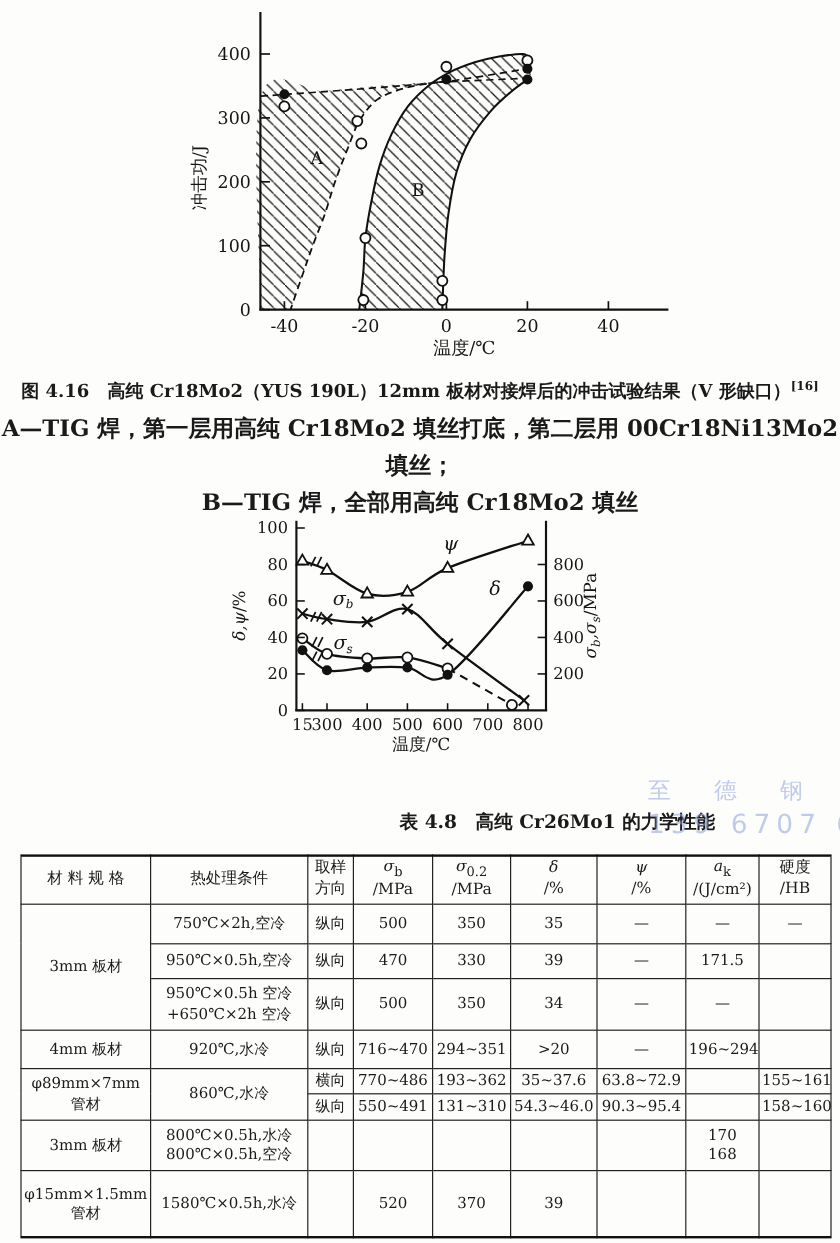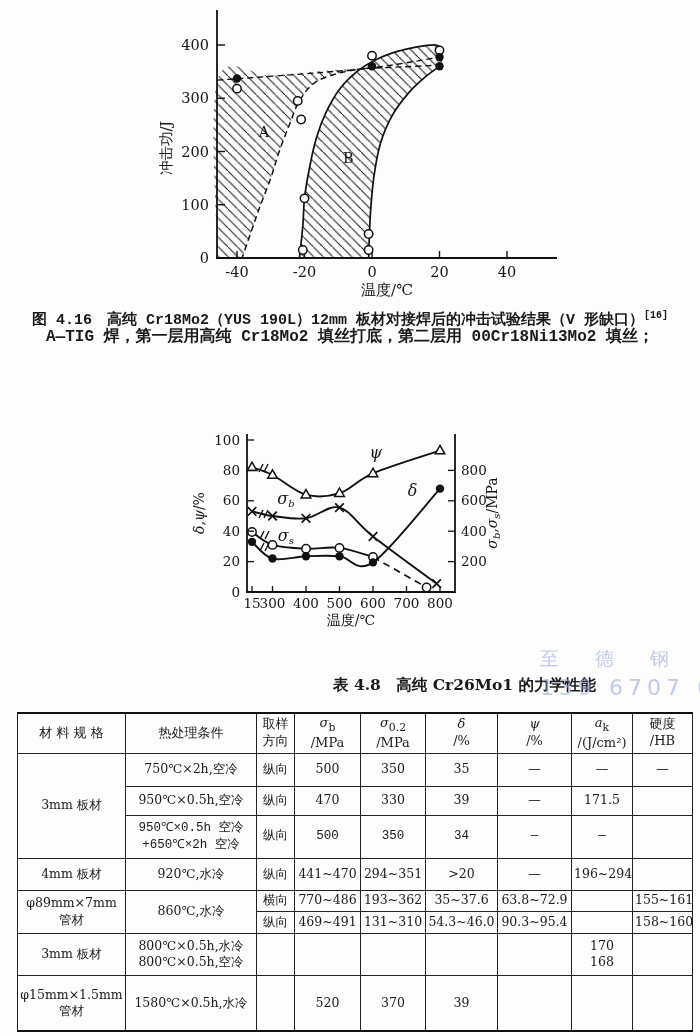--- a/index.html
+++ b/index.html
@@ -2,38 +2,38 @@
 <html><head>
 <meta charset="utf-8">
 <style>
   html,body{margin:0;padding:0;background:#e8e8e8;}
   .page{position:relative;width:700px;height:1036px;background:#fdfdfc;overflow:hidden;
         font-family:"DejaVu Serif","Liberation Serif",serif;color:#1a1a1a;}
   svg{position:absolute;overflow:visible;}
   svg text{font-family:"DejaVu Serif","Liberation Serif",serif;fill:#151515;}
   .cap{position:absolute;left:0;width:700px;text-align:center;font-weight:bold;}
   #cap16{top:307px;}
-  #cap16 .cap-line{line-height:17px;font-size:15px;font-family:Liberation Mono, monospace;}
-  #cap16 .cap-note{font-size:16px;}
+  #cap16 .cap-line{line-height:31px;font-size:15px;}
+  #cap16 .cap-note{font-size:19px;}
   sup.ref{font-size:10px;}
   #cap17{top:641px;font-size:15px;line-height:24px;}
   .tbl-title{position:absolute;top:672px;left:0;width:596px;text-align:right;
              font-weight:bold;font-size:15.5px;line-height:26px;}
   .watermark{position:absolute;left:540px;top:646px;color:#8fa3dc;opacity:.55;z-index:5;
              font-family:"DejaVu Sans","Liberation Sans",sans-serif;white-space:nowrap;}
   .wm1{font-size:19px;letter-spacing:15px;}
   .wm2{font-size:22px;letter-spacing:5px;margin-top:3px;}
   table.data{position:absolute;left:17px;top:712px;width:675px;border-collapse:collapse;
              table-layout:fixed;font-size:12.5px;
              border-top:2.5px solid #111;border-bottom:2.5px solid #111;}
   table.data th,table.data td{border:1px solid #222;text-align:center;vertical-align:middle;
              padding:0 2px;line-height:1.3;white-space:pre-line;font-weight:normal;}
   table.data th{font-size:13px;}
   .it{font-style:italic;}
-  tr.h-hdr{height:40px;} tr.h-r1{height:33px;} tr.h-r2{height:29px;} tr.h-r3{height:43px;font-family:Liberation Mono, monospace;}
+  tr.h-hdr{height:40px;} tr.h-r1{height:33px;} tr.h-r2{height:29px;} tr.h-r3{height:43px;}
   tr.h-r4{height:32px;} tr.h-r5{height:21px;} tr.h-r6{height:22px;} tr.h-r7{height:42px;}
   tr.h-r9{height:56px;}
   td.nb{border-bottom:0;} td.nt{border-top:0;}
 </style>
 </head>
 <body>
 
 <div class="page">
 
   <svg id="chart1" viewBox="150 0 425 300" style="left:150px;top:0;width:425px;height:300px">
@@ -86,20 +86,21 @@
       <circle cx="368.625" cy="250.0125" r="4.2" fill="#fff" stroke="#111" stroke-width="1.5"></circle>
       <circle cx="237" cy="78.54750000000001" r="4.2" fill="#111"></circle>
       <circle cx="372" cy="66.30000000000001" r="4.2" fill="#111"></circle>
       <circle cx="439.5" cy="57.2475" r="4.2" fill="#111"></circle>
       <circle cx="439.5" cy="66.30000000000001" r="4.2" fill="#111"></circle>
     </svg>
 
   <div class="cap" id="cap16">
     <div class="cap-line"><span>图 4.16　高纯 Cr18Mo2（YUS 190L）12mm 板材对接焊后的冲击试验结果（V 形缺口）</span><sup class="ref">[16]</sup></div>
     <div class="cap-line cap-note">A—TIG 焊，第一层用高纯 Cr18Mo2 填丝打底，第二层用 00Cr18Ni13Mo2 填丝；</div>
+    <div class="cap-line cap-note">B—TIG 焊，全部用高纯 Cr18Mo2 填丝</div>
   </div>
 
   <svg id="chart2" viewBox="185 425 330 215" style="left:185px;top:425px;width:330px;height:215px">
       <path d="M252.0,467.4C255.4,468.6 263.5,470.4 272.5,475.0C281.5,479.5 294.8,491.7 306.0,494.7C317.2,497.8 328.3,496.7 339.5,493.2C350.7,489.7 356.3,480.5 373.0,473.4C389.8,466.3 428.8,454.4 440.0,450.6" fill="none" stroke="#111" stroke-width="1.9"></path>
       <path d="M252,462.16 L256.8,470.56 L247.2,470.56 Z" fill="#fff" stroke="#111" stroke-width="1.5"></path>
       <path d="M272.5,469.76 L277.3,478.15999999999997 L267.7,478.15999999999997 Z" fill="#fff" stroke="#111" stroke-width="1.5"></path>
       <path d="M306,489.52000000000004 L310.8,497.92 L301.2,497.92 Z" fill="#fff" stroke="#111" stroke-width="1.5"></path>
       <path d="M339.5,488 L344.3,496.4 L334.7,496.4 Z" fill="#fff" stroke="#111" stroke-width="1.5"></path>
       <path d="M373,468.24 L377.8,476.64 L368.2,476.64 Z" fill="#fff" stroke="#111" stroke-width="1.5"></path>
       <path d="M440,445.44 L444.8,453.84 L435.2,453.84 Z" fill="#fff" stroke="#111" stroke-width="1.5"></path>
@@ -246,42 +247,42 @@
       <td>350</td>
       <td>34</td>
       <td>—</td>
       <td>—</td>
       <td></td>
     </tr>
     <tr class="h-r4">
       <td>4mm 板材</td>
       <td>920℃,水冷</td>
       <td>纵向</td>
-      <td>441~470</td>
+      <td>716~470</td>
       <td>294~351</td>
       <td>&gt;20</td>
       <td>—</td>
       <td>196~294</td>
       <td></td>
     </tr>
     <tr class="h-r5">
       <td rowspan="2">φ89mm×7mm
 管材</td>
       <td rowspan="2">860℃,水冷</td>
       <td class="nb">横向</td>
       <td class="nb">770~486</td>
       <td class="nb">193~362</td>
       <td class="nb">35~37.6</td>
       <td class="nb">63.8~72.9</td>
       <td class="nb"></td>
       <td class="nb">155~161</td>
     </tr>
     <tr class="h-r6">
       <td class="nt">纵向</td>
-      <td class="nt">469~491</td>
+      <td class="nt">550~491</td>
       <td class="nt">131~310</td>
       <td class="nt">54.3~46.0</td>
       <td class="nt">90.3~95.4</td>
       <td class="nt"></td>
       <td class="nt">158~160</td>
     </tr>
     <tr class="h-r7">
       <td>3mm 板材</td>
       <td>800℃×0.5h,水冷
 800℃×0.5h,空冷</td>

